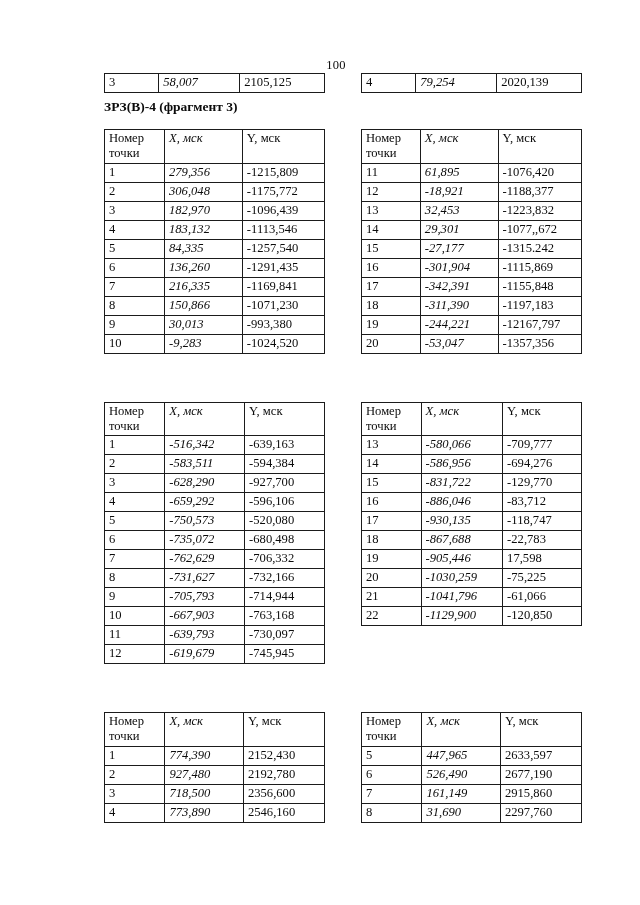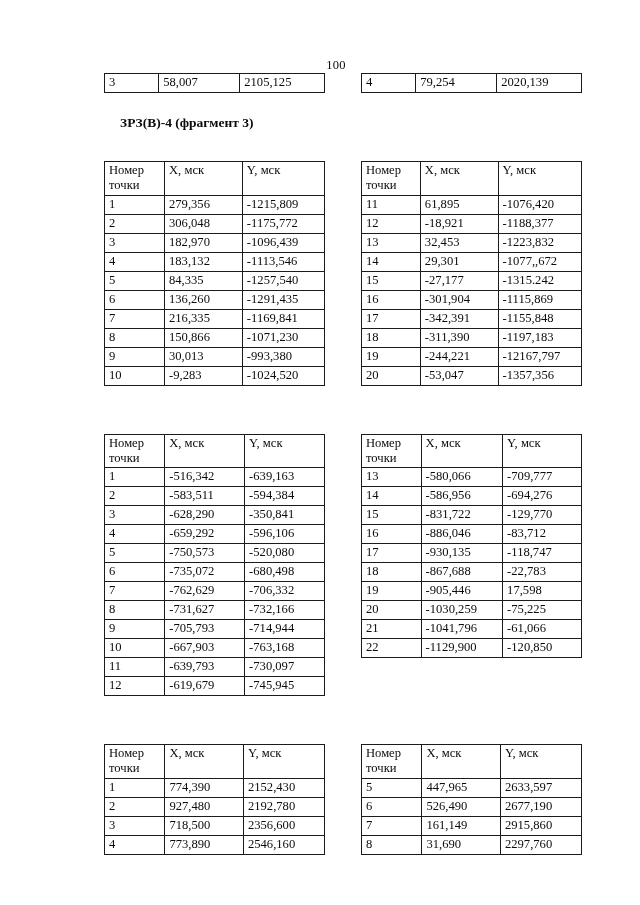--- a/index.html
+++ b/index.html
@@ -27,21 +27,21 @@
     margin: 0;
     padding-top: 42px;
     letter-spacing: 0.3px;
   }
   .content {
     padding: 0 74px 0 88px;
   }
   .section-title {
     font-weight: bold;
     font-size: 13.5px;
-    margin: 16px;
+    margin: 0;
     padding: 6px 0 4px 0;
   }
   .row-pair {
     display: flex;
     justify-content: flex-start;
     align-items: flex-start;
     gap: 36px;
   }
   table.coord {
     border-collapse: collapse;
@@ -56,21 +56,21 @@
     line-height: 1.18;
     height: 15px;
     vertical-align: top;
     white-space: nowrap;
   }
   table.coord th {
     vertical-align: top;
     margin-left: 6px;
   }
   .col-n { width: 62px; }
-  .col-x { width: 88px; }
+  .col-x { width: 88px; font-style: italic; }
   .col-y { width: 88px; }
   .hdr-n { line-height: 1.12; }
   .topstrip td { height: 16px; }
   .topstrip .col-n { width: 62px; }
   .topstrip .col-x { width: 88px; }
   .topstrip .col-y { width: 88px; }
   .gap-s { height: 10px; }
   .gap-m { height: 20px; }
   .gap-l { height: 28px; }
 </style>
@@ -260,21 +260,21 @@
               <td class="col-y">-639,163</td>
             </tr>
             <tr>
               <td class="col-n">2</td>
               <td class="col-x">-583,511</td>
               <td class="col-y">-594,384</td>
             </tr>
             <tr>
               <td class="col-n">3</td>
               <td class="col-x">-628,290</td>
-              <td class="col-y">-350,841</td>
+              <td class="col-y">-927,700</td>
             </tr>
             <tr>
               <td class="col-n">4</td>
               <td class="col-x">-659,292</td>
               <td class="col-y">-596,106</td>
             </tr>
             <tr>
               <td class="col-n">5</td>
               <td class="col-x">-750,573</td>
               <td class="col-y">-520,080</td>

